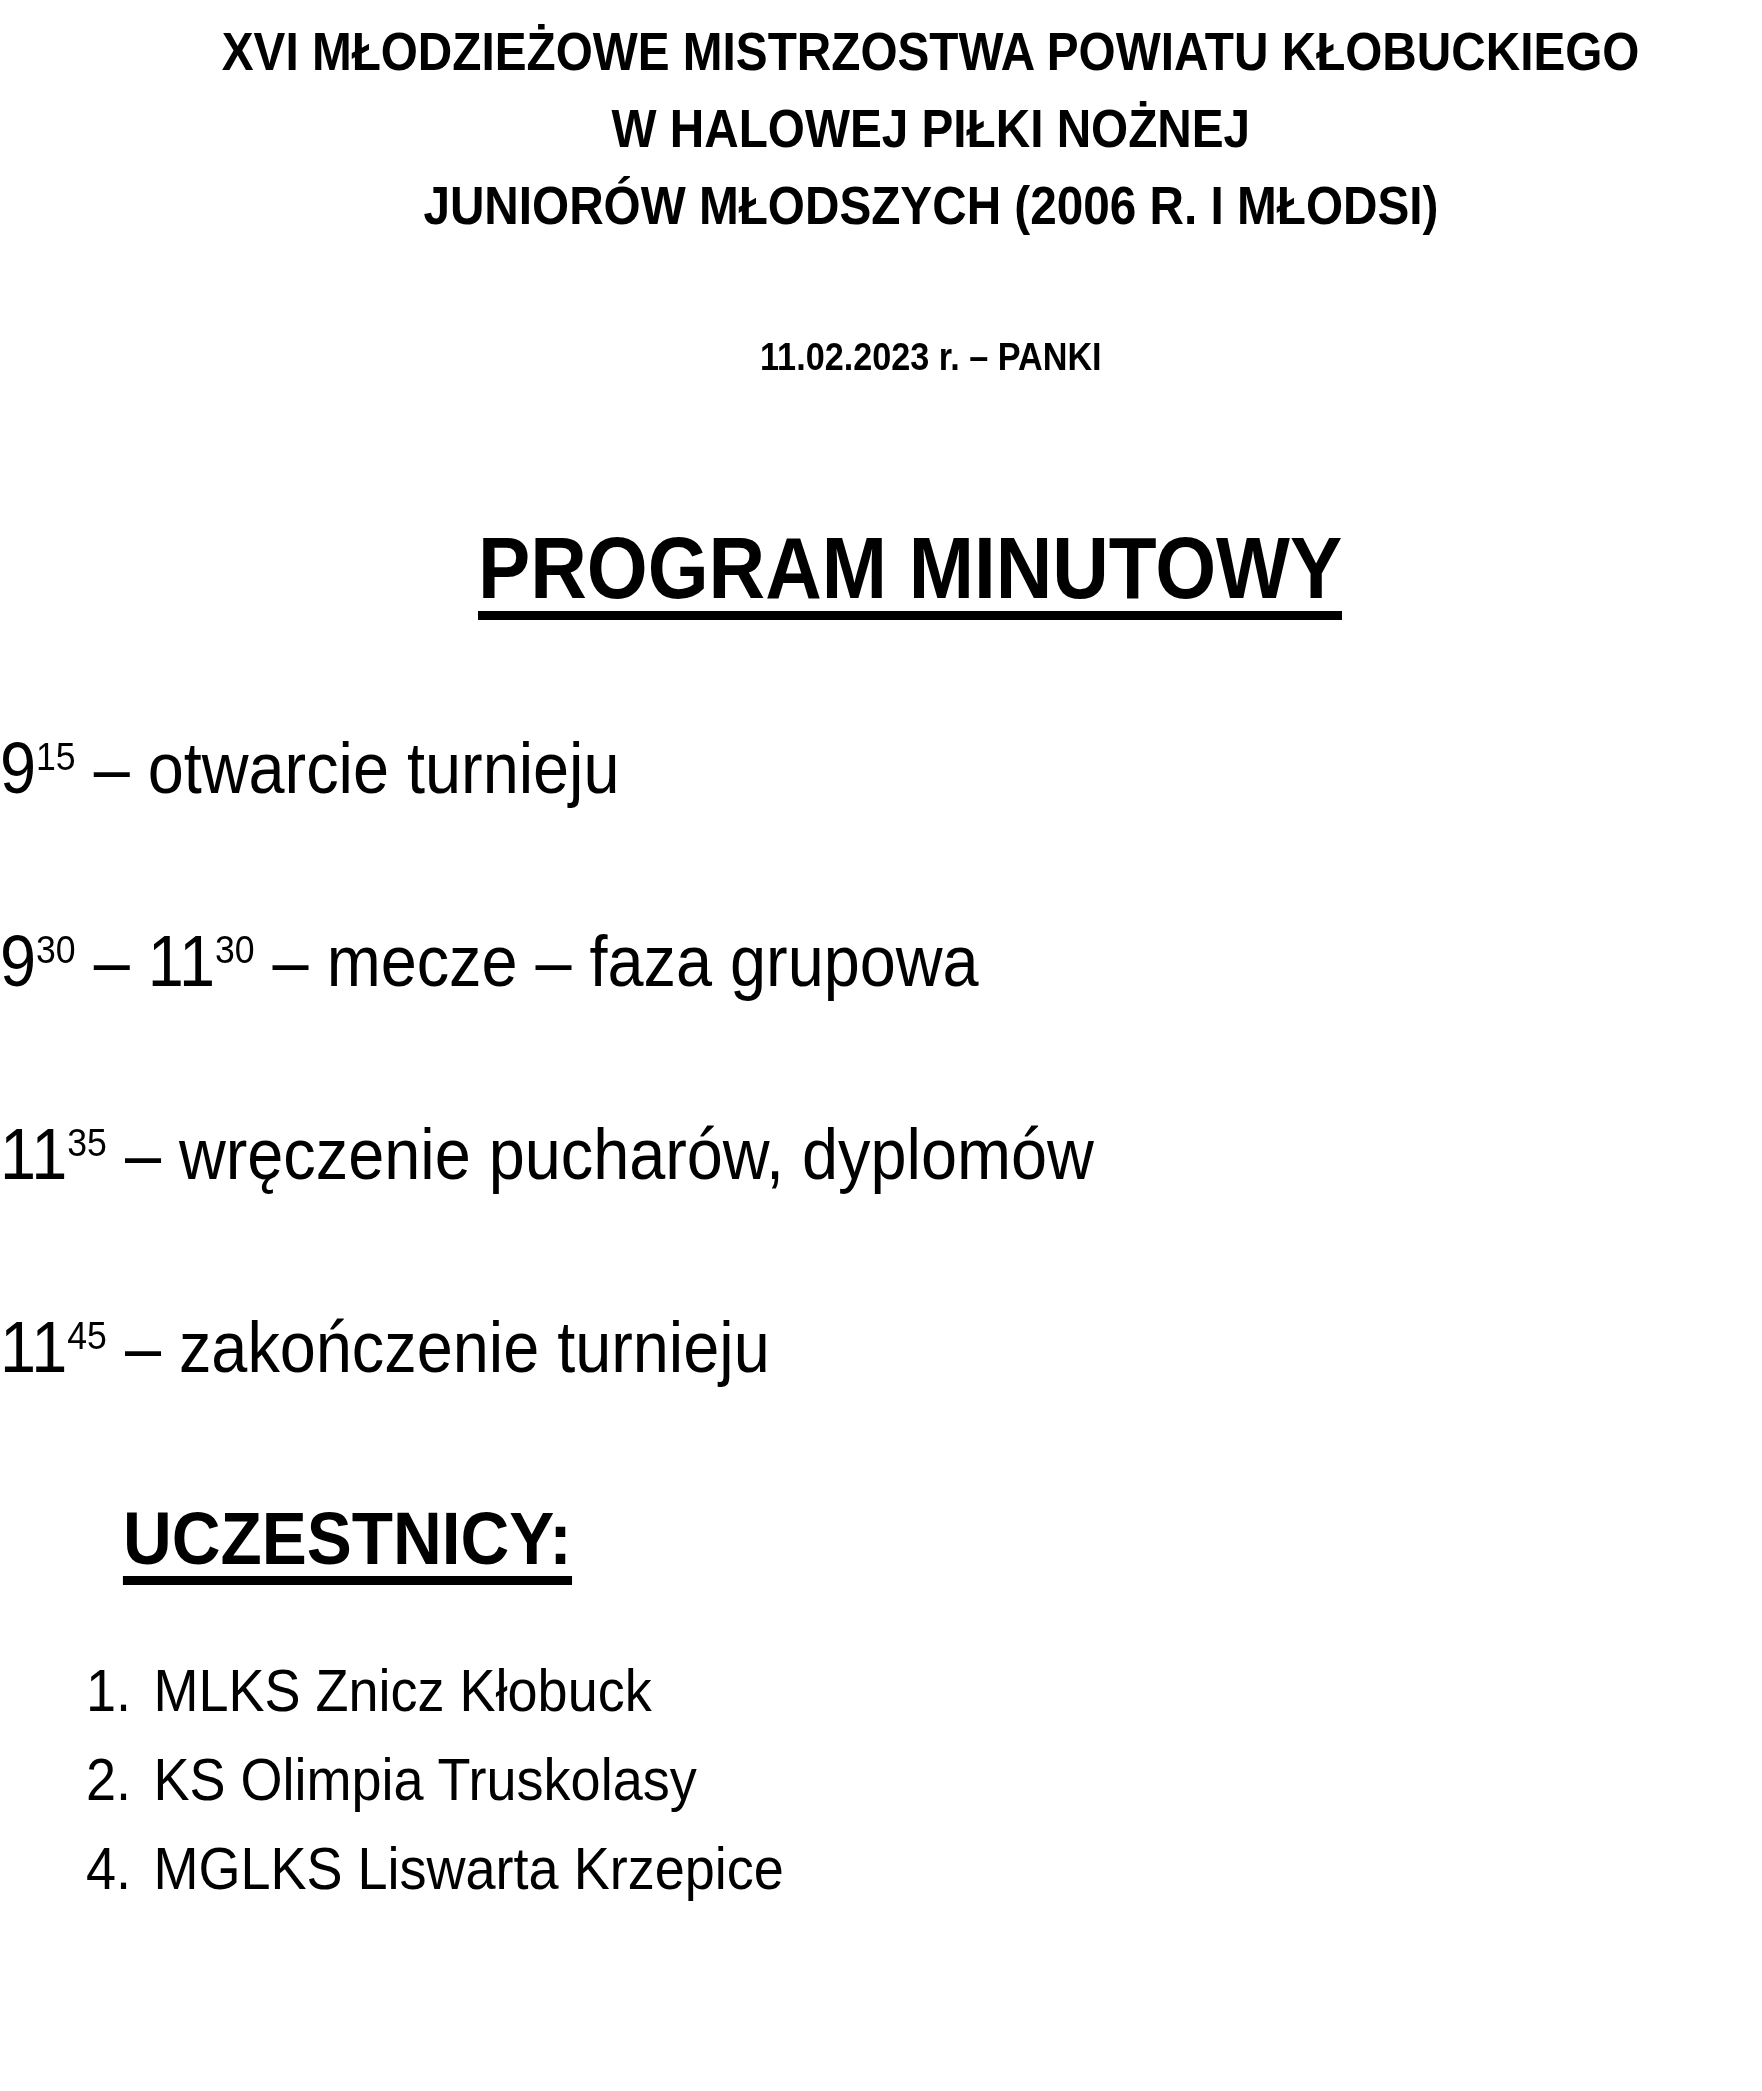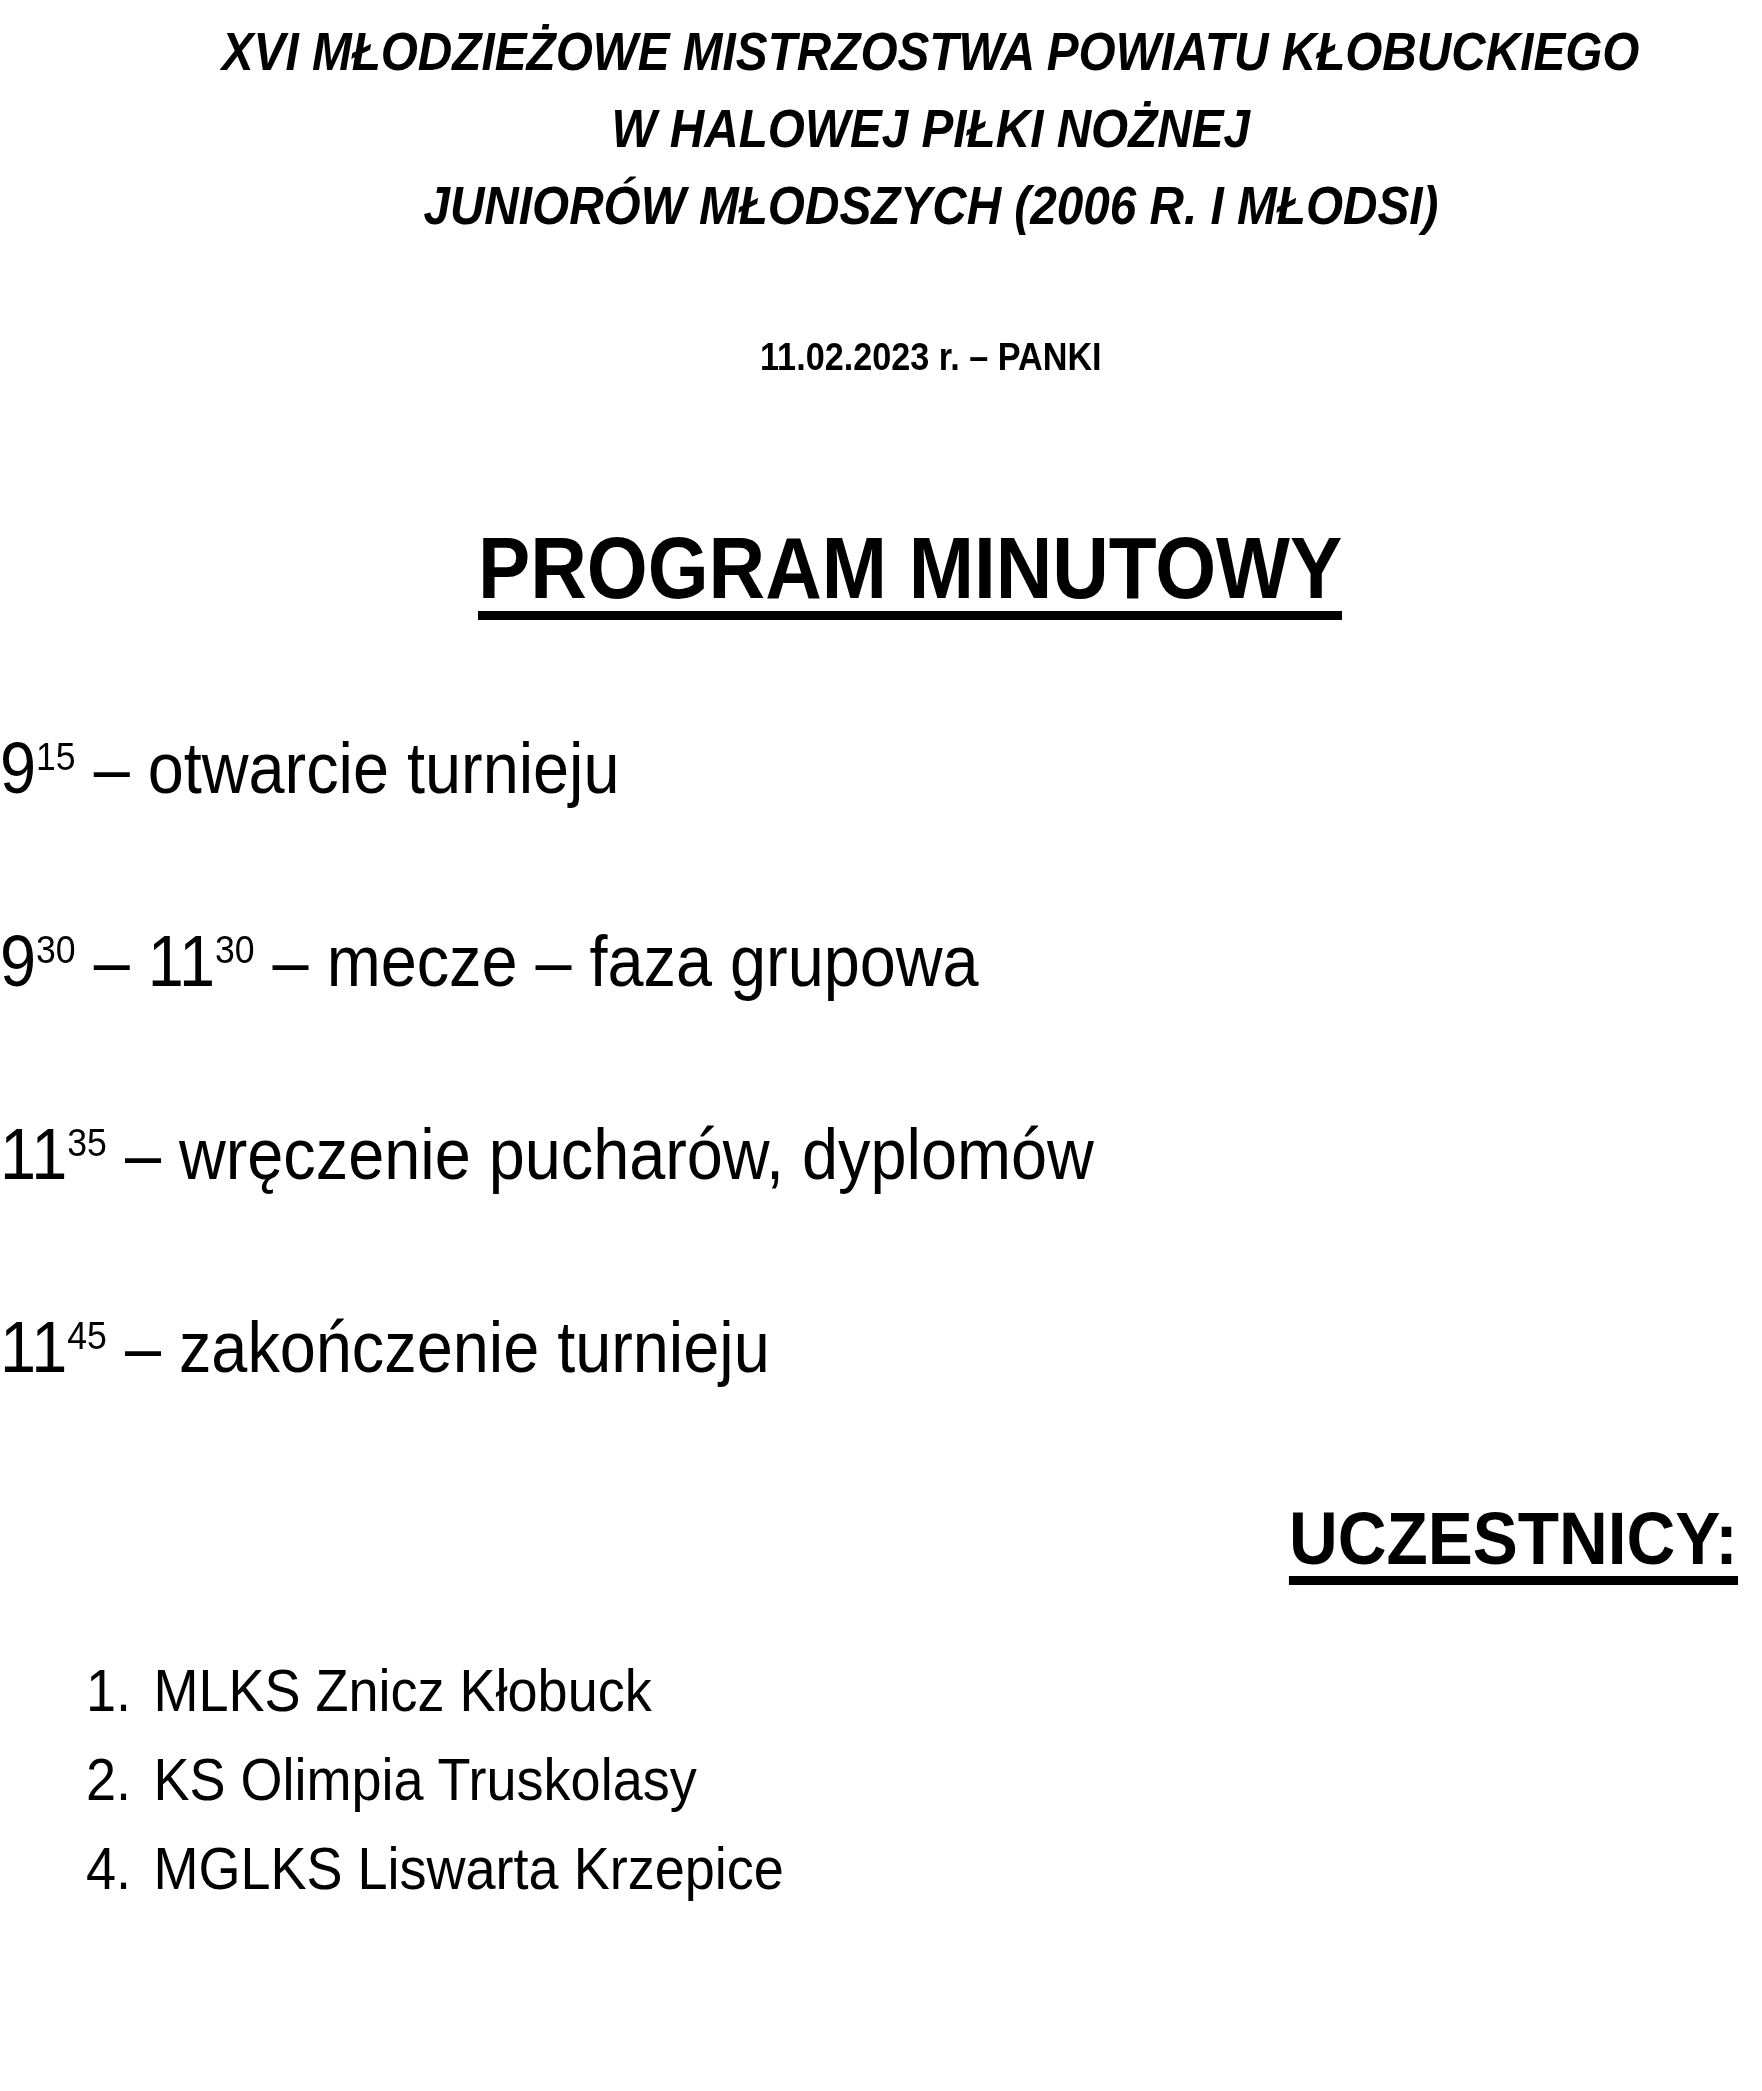--- a/index.html
+++ b/index.html
@@ -10,21 +10,21 @@
     height: 2091px;
     background: #ffffff;
     color: #000000;
     font-family: "Liberation Sans", "DejaVu Sans", sans-serif;
     overflow: hidden;
   }
   
   .cx-c { display: inline-block; transform: scaleX(0.9); transform-origin: 50% 50%; }
   .cx-l { display: inline-block; transform: scaleX(0.9); transform-origin: 0 50%; }
 
-  .doc-header { padding-top: 13px; padding-left: 98px; text-align: center; font-style: italic; }
+  .doc-header { padding-top: 13px; padding-left: 98px; text-align: center; }
   .header-line { font-weight: bold; font-size: 53px; line-height: 77px; white-space: nowrap; }
 
   .date-line {
     margin-top: 75px; padding-left: 98px; text-align: center;
     font-weight: bold; font-size: 38px; line-height: 77px; white-space: nowrap;
   }
 
   .title-wrap { margin-top: 128px; padding-left: 58px; text-align: center; }
   .main-title {
     font-weight: bold; font-size: 87px; line-height: 87px; white-space: nowrap;
@@ -34,21 +34,21 @@
   #schedule { margin-top: 99px; }
   .sched-line {
     margin: 0 0 95px 0; 
     font-size: 72px; line-height: 98px; font-weight: normal; white-space: nowrap;
   }
   .sched-line sup {
     font-size: 0.55em; line-height: 0;
     position: relative; top: -0.58em; vertical-align: baseline;
   }
 
-  .subtitle-wrap { margin-top: 105px; padding-left: 98px; text-align: right; }
+  .subtitle-wrap { margin-top: 105px; padding-left: 98px; text-align: left; }
   .sub-title {
     font-weight: bold; font-size: 75px; line-height: 75px; white-space: nowrap;
     border-bottom: 9.4px solid #000000;
   }
 
   #participants { margin-top: 61px; margin-left: 31px; }
   .p-item { padding-left: 55px; font-size: 60px; line-height: 89px; white-space: nowrap; }
   .p-num { display: inline-block; width: 75px; }
 </style>
 </head>

